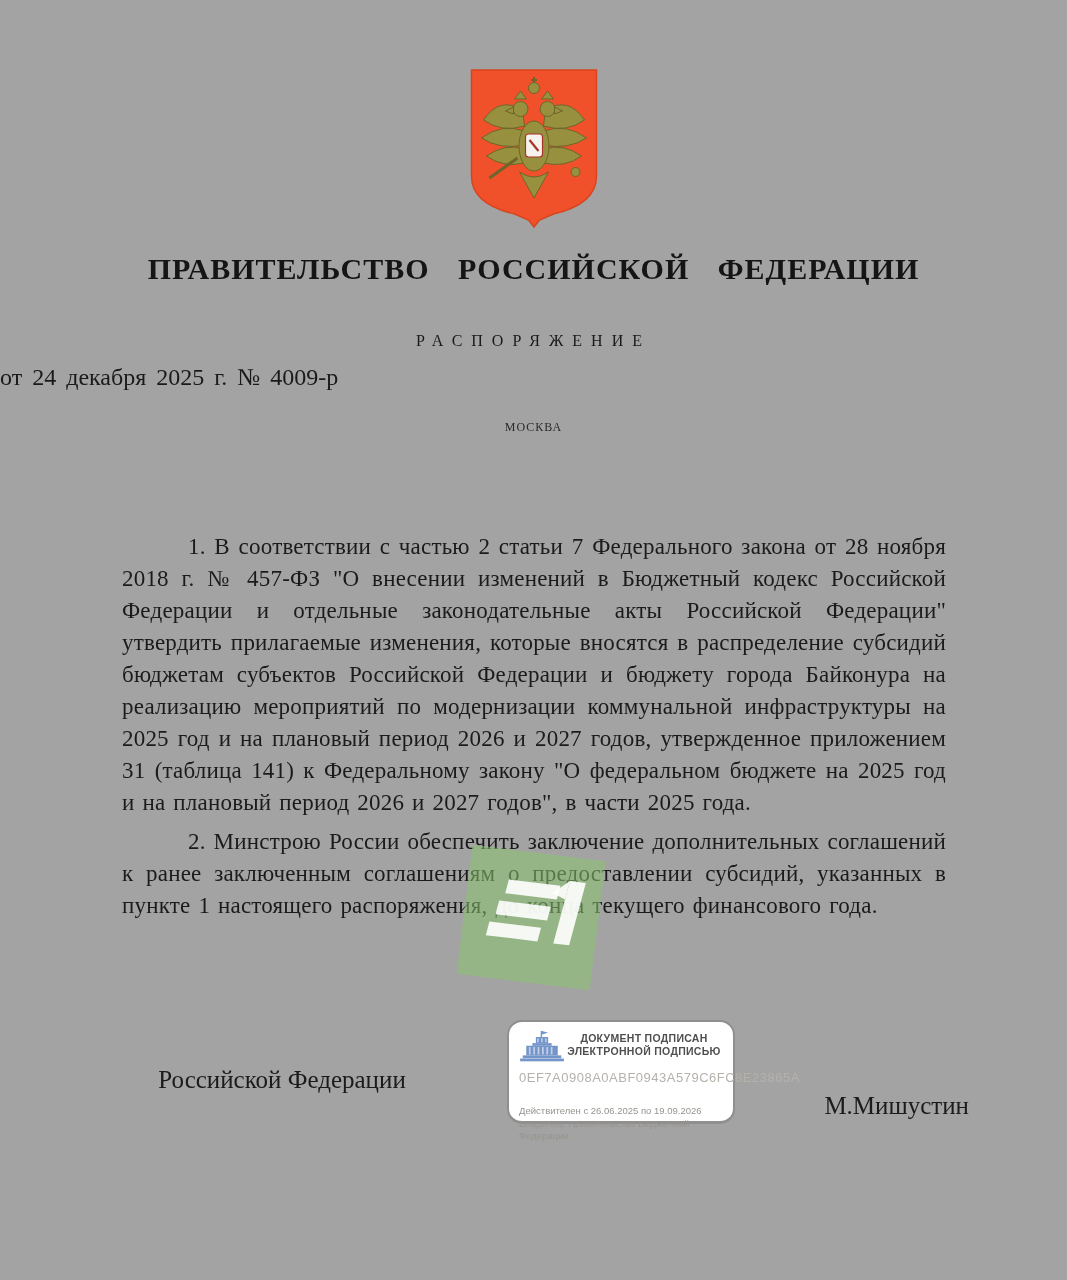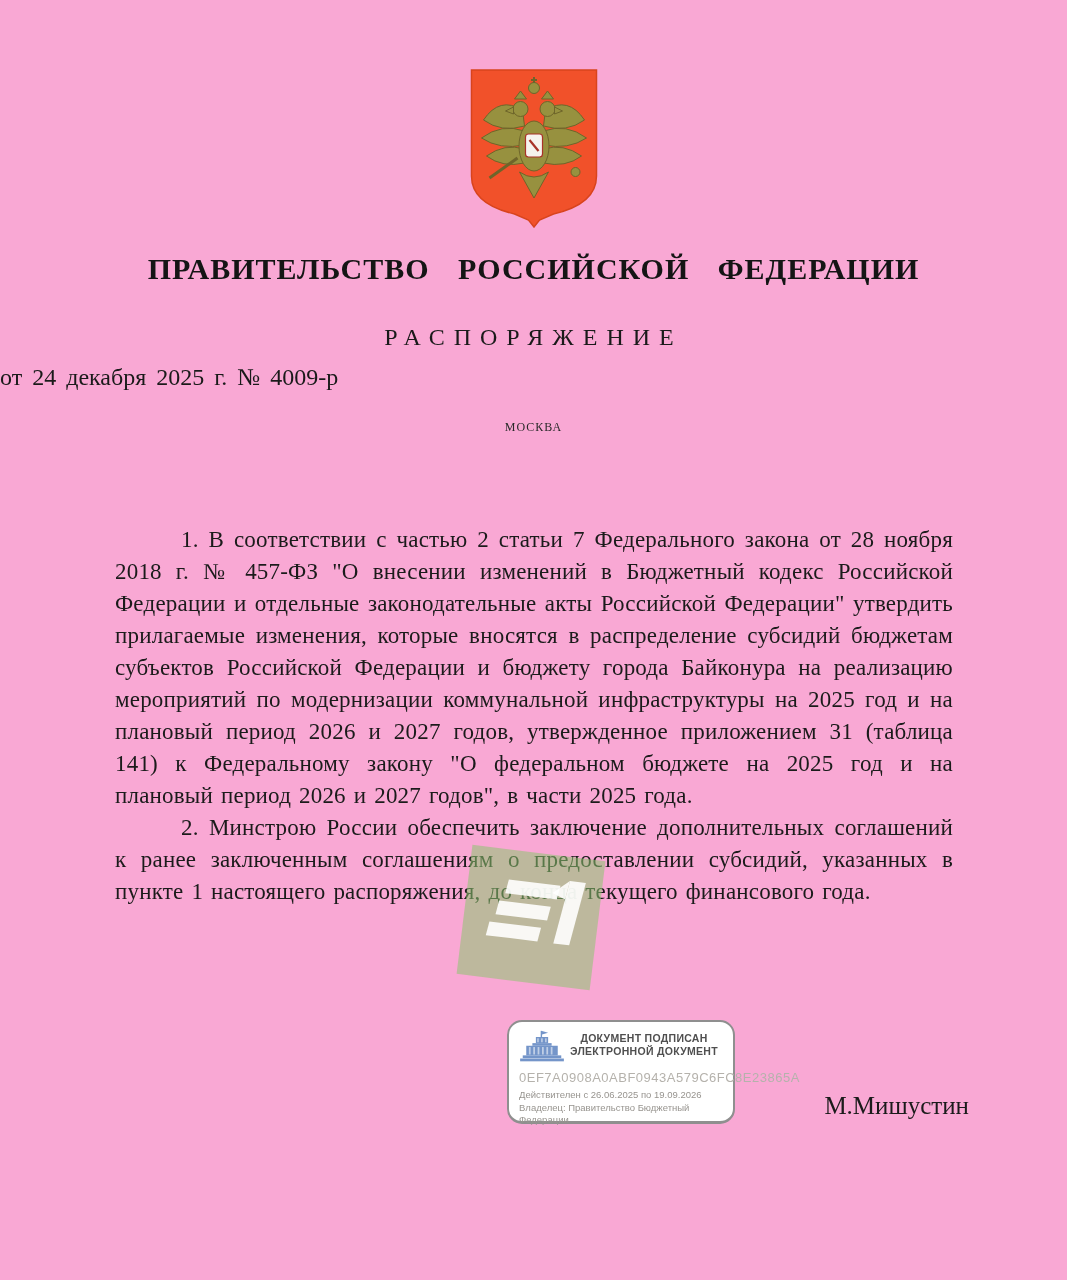--- a/index.html
+++ b/index.html
@@ -1,61 +1,61 @@
 <!DOCTYPE html>
 <html lang="ru"><head>
 <meta charset="utf-8">
 <style>
   html,body{margin:0;padding:0;background:#e9e9e9;}
   .page{
     position:relative;
     width:1067px;height:1280px;
     margin:0 auto;
-    background:#f9a8d4;
+    background:#a3a3a3;
     font-family:"Liberation Serif","DejaVu Serif",serif;
     color:#1c1c1c;
     overflow:hidden;
   }
   
   .emblem{
     position:absolute;left:50%;top:66px;transform:translateX(-50%);
     width:145px;height:162px;
   }
   
   .gov-title{
     position:absolute;left:0;top:252px;width:100%;
     text-align:center;
     font-size:30px;font-weight:bold;
     letter-spacing:1px;word-spacing:20px;
     color:#151515;
   }
   .doc-type{
-    position:absolute;left:0;top:324px;width:100%;
-    text-align:center;
-    font-size:24px;letter-spacing:9px;
+    position:absolute;left:0;top:332px;width:100%;
+    text-align:center;
+    font-size:16px;letter-spacing:9px;
     color:#1a1a1a;
   }
   .doc-date{
     position:absolute;left:0;top:364px;width:100%;
     text-align:left;
     font-size:24px;word-spacing:4px;
     color:#1a1a1a;
   }
   .doc-city{
     position:absolute;left:0;top:420px;width:100%;
     text-align:center;
     font-size:12px;letter-spacing:1px;
     color:#2a2a2a;
   }
   
   .body-text{
     position:absolute;left:115px;top:524px;width:838px;
   }
   .body-text p{
-    margin:0;
+    margin:7px;
     font-size:23px;line-height:32px;
     text-align:justify;
     text-indent:66px;
     word-spacing:2px;letter-spacing:0.2px;
     color:#1b1b1b;
   }
   
   .watermark{
     position:absolute;left:450px;top:843px;width:175px;height:160px;
     pointer-events:none;
@@ -89,21 +89,21 @@
     font-size:10.5px;line-height:13px;font-weight:bold;
     color:#4f4f4f;letter-spacing:0.3px;
     padding-top:3px;
   }
   .stamp-cert{
     margin-top:5px;
     font-size:13px;letter-spacing:0.5px;
     color:#b5b2ac;white-space:nowrap;
   }
   .stamp-info{
-    margin-top:4px;
+    margin-top:20px;
     font-size:9.5px;line-height:12px;
     color:#97948f;
   }
 </style>
 </head>
 <body>
 
 <div class="page">
 
   <div class="emblem">
@@ -160,20 +160,21 @@
           <rect x="34" y="62" width="52" height="14"></rect>
           <rect x="30" y="84" width="52" height="14"></rect>
           <rect x="98" y="34" width="16" height="64"></rect>
           <path d="M98 34 L84 48 L98 53 Z"></path>
         </g>
       </g>
     </svg>
   </div>
 
   <div class="sign-role">
+    <div>Российской Федерации</div>
   </div>
   <div class="sign-name">М.Мишустин</div>
 
   <div class="stamp">
     <div class="stamp-head">
       <div class="stamp-building">
         <svg width="46" height="35" viewBox="0 0 52 40" xmlns="http://www.w3.org/2000/svg">
           <g fill="#7495c9">
             <rect x="24.5" y="1" width="1.6" height="7"></rect>
             <path d="M26 1 L33 3 L26 5 Z"></path>
@@ -191,21 +192,21 @@
             <rect x="31" y="19.5" width="2" height="8.5"></rect>
             <rect x="36" y="19.5" width="2" height="8.5"></rect>
             <rect x="20.5" y="9.5" width="1.8" height="4.5"></rect>
             <rect x="25" y="9.5" width="1.8" height="4.5"></rect>
             <rect x="29.5" y="9.5" width="1.8" height="4.5"></rect>
           </g>
         </svg>
       </div>
       <div class="stamp-title">
         <div>ДОКУМЕНТ ПОДПИСАН</div>
-        <div>ЭЛЕКТРОННОЙ ДОКУМЕНТ</div>
+        <div>ЭЛЕКТРОННОЙ ПОДПИСЬЮ</div>
       </div>
     </div>
     <div class="stamp-cert">0EF7A0908A0ABF0943A579C6FC8E23865A</div>
     <div class="stamp-info">Действителен с 26.06.2025 по 19.09.2026</div>
     <div class="stamp-info" style="margin-top:1px;">
       <div>Владелец: Правительство Бюджетный</div>
       <div>Федерации</div>
     </div>
   </div>
 

